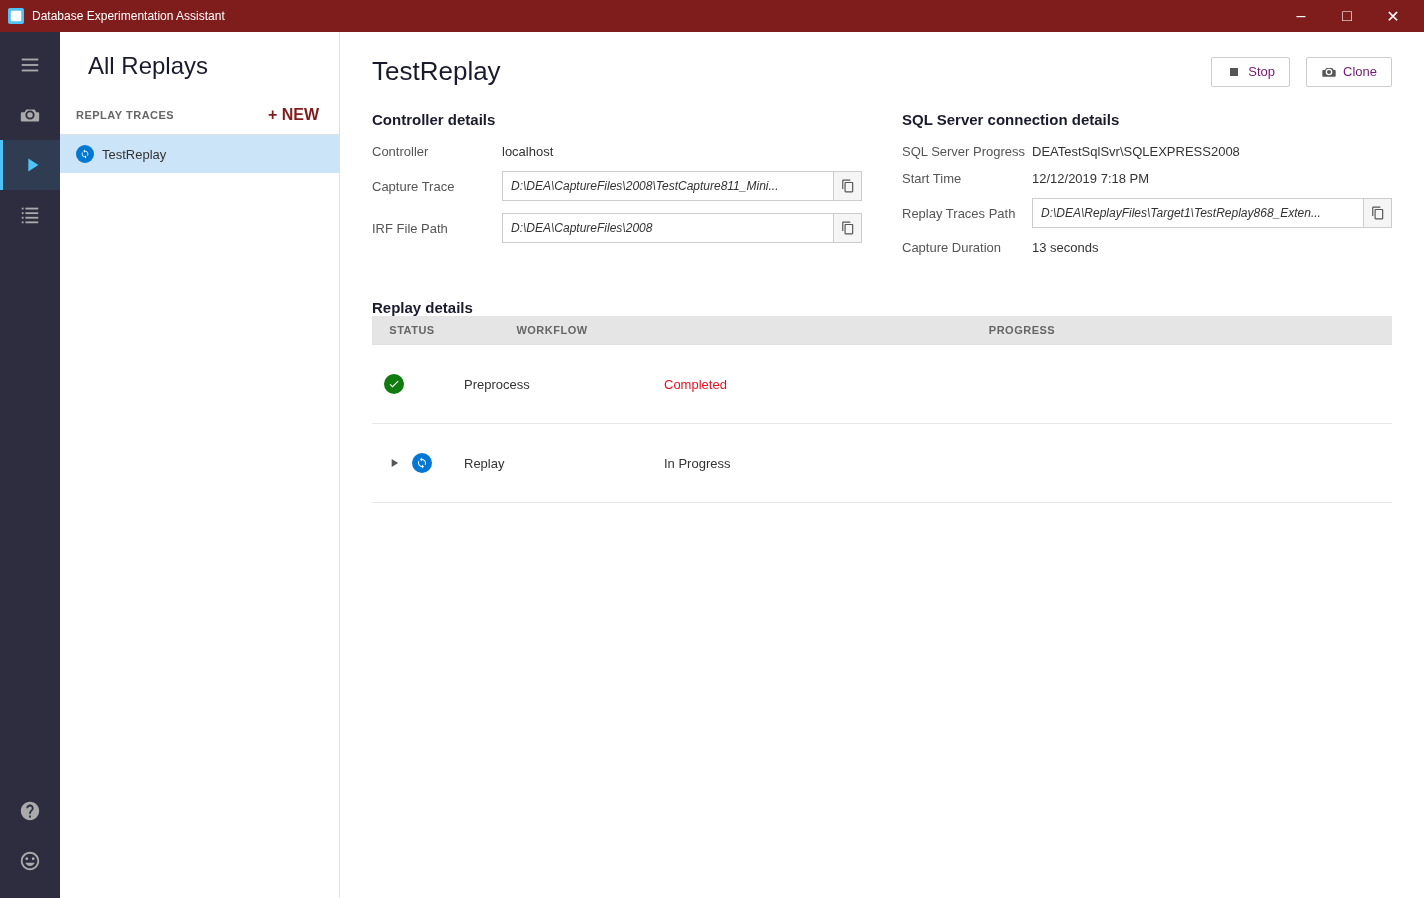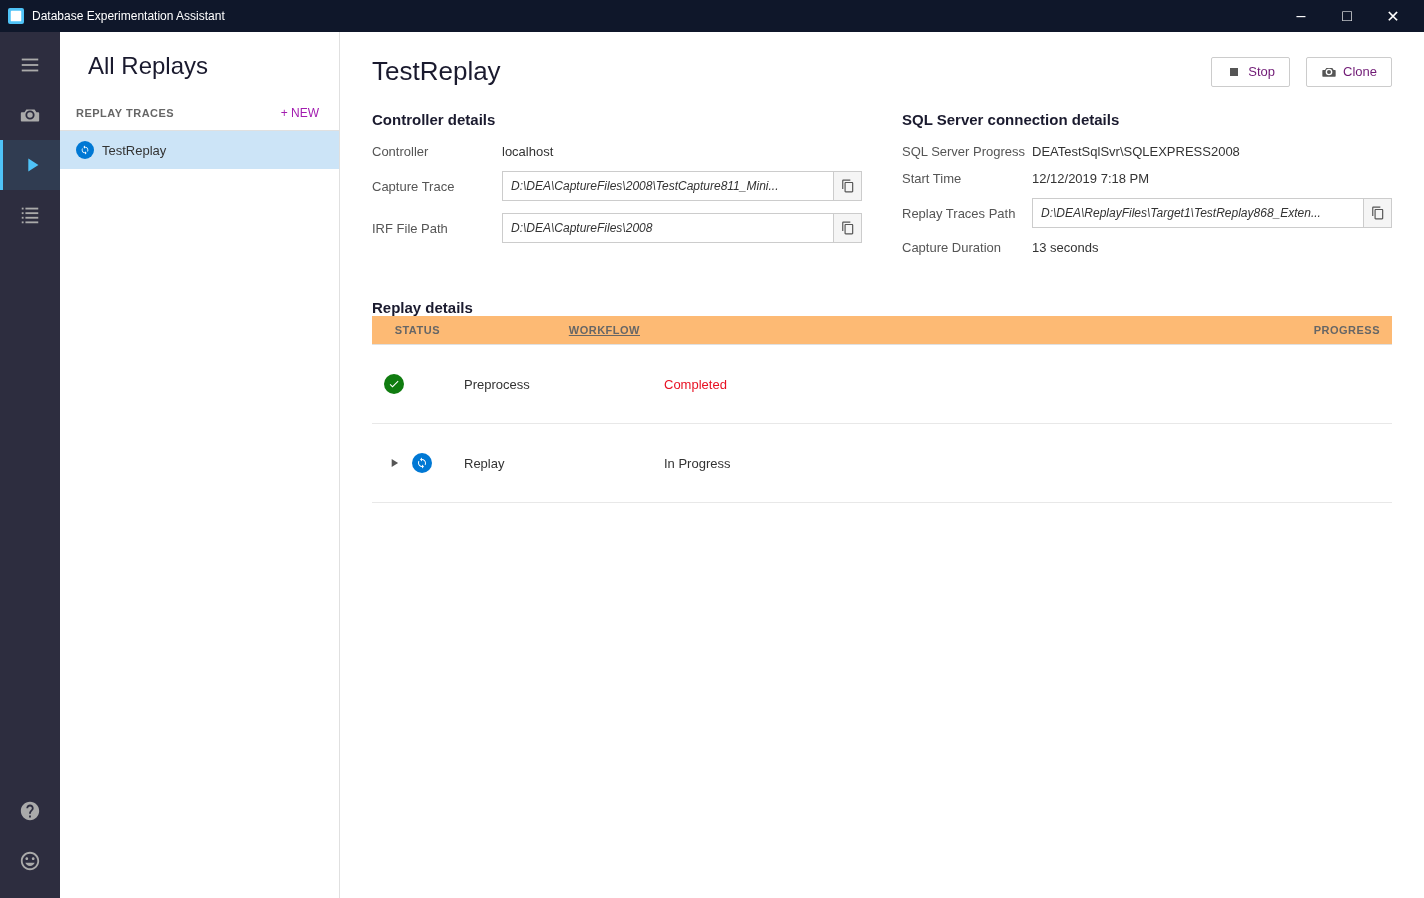--- a/index.html
+++ b/index.html
@@ -1,20 +1,20 @@
 <!DOCTYPE html>
 <html><head>
   <meta charset="utf-8">
   <style>
     * { margin: 0; padding: 0; box-sizing: border-box; }
     body { font-family: 'Segoe UI', sans-serif; background: #f0f0f0; width: 1424px; height: 898px; overflow: hidden; display: flex; flex-direction: column; }
 
     
     .title-bar {
-      background: #0f172a;
+      background: #7f1d1d;
       height: 32px;
       display: flex;
       align-items: center;
       justify-content: space-between;
       padding: 0 8px;
       flex-shrink: 0;
     }
     .title-bar-left { display: flex; align-items: center; gap: 8px; color: #fff; font-size: 12px; }
     .title-bar-icon { width: 16px; height: 16px; background: #4fc3f7; border-radius: 2px; display: flex; align-items: center; justify-content: center; font-size: 9px; color: #000; font-weight: bold; }
     .title-bar-controls { display: flex; gap: 0; }
@@ -70,26 +70,27 @@
       display: flex;
       align-items: center;
       justify-content: space-between;
       border-bottom: 1px solid #e0e0e0;
     }
     .panel-header-label { font-size: 11px; color: #666; font-weight: 600; letter-spacing: 0.5px; }
     .new-btn {
       display: flex;
       align-items: center;
       gap: 4px;
-      font-size: 12px;
-      color: #a21caf;
+      font-size: 16px;
+      color: #7f1d1d;
       background: none;
       border: none;
       cursor: pointer;
       padding: 2px 4px;
+      font-weight: bold;
     }
 
     .replay-list { flex: 1; overflow-y: auto; }
     .replay-item {
       display: flex;
       align-items: center;
       gap: 8px;
       padding: 10px 16px;
       cursor: pointer;
       font-size: 13px;
@@ -170,28 +171,28 @@
       border-left: 1px solid #ccc;
       cursor: pointer;
       flex-shrink: 0;
     }
     .copy-btn svg { width: 14px; height: 14px; fill: #555; }
 
     
     .replay-details h3 { font-size: 15px; font-weight: 600; color: #1a1a2e; }
     .replay-table { width: 100%; border-collapse: collapse; }
     .replay-table th {
-      text-align: right;
+      text-align: center;
       font-size: 11px;
       font-weight: 600;
       color: #666;
       letter-spacing: 0.5px;
       padding: 8px 12px;
       border-bottom: 1px solid #e0e0e0;
-      background: #fdba74;
+      background: #e5e5e5;
     }
     .replay-table td {
       padding: 29px 12px;
       font-size: 13px;
       color: #333;
       border-bottom: 1px solid #e8e8e8;
       vertical-align: middle;
     }
     .status-cell { display: flex; align-items: center; gap: 8px; }
     .status-icon-green {
@@ -212,21 +213,21 @@
       width: 20px; height: 20px;
       border: none; background: none;
       cursor: pointer;
       color: #555;
       display: flex; align-items: center; justify-content: center;
       padding: 0;
     }
     .play-btn-small svg { width: 14px; height: 14px; fill: #555; }
 
     .th-status { width: 80px; }
-    .th-workflow { width: 200px; text-decoration: underline; }
+    .th-workflow { width: 200px; }
     .th-progress { }
   </style>
 </head>
 <body>
 
 <div class="title-bar">
   <div class="title-bar-left">
     <div class="title-bar-icon">
       <svg viewBox="0 0 16 16" style="width:14px;height:14px;fill:#fff;">
           <rect x="2" y="2" width="12" height="12" rx="1"></rect>

